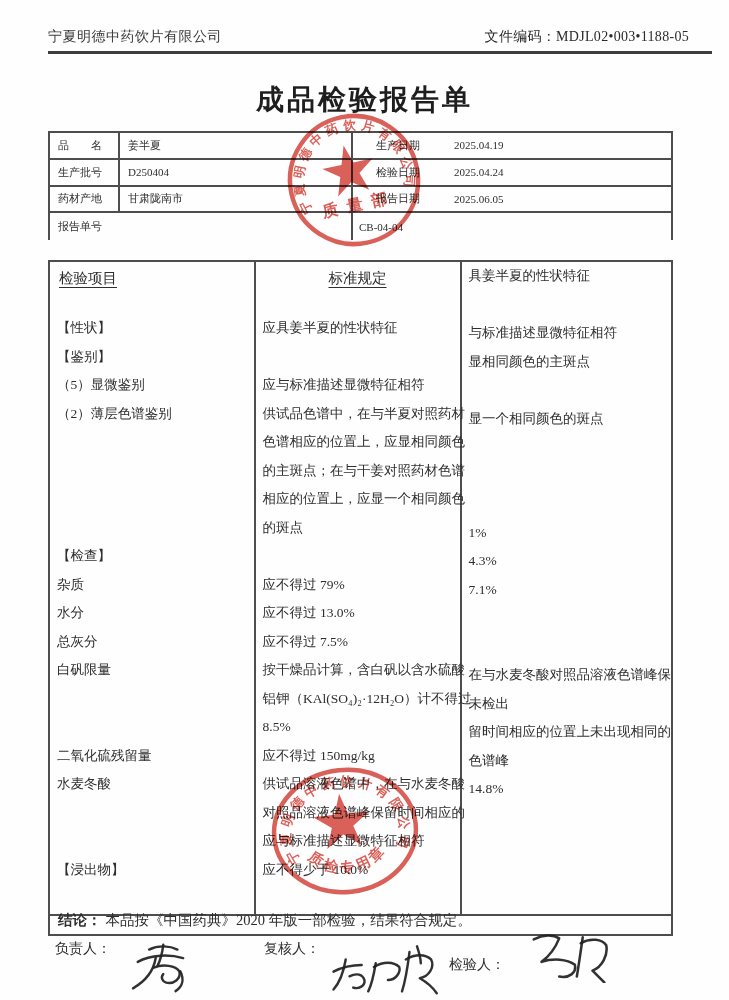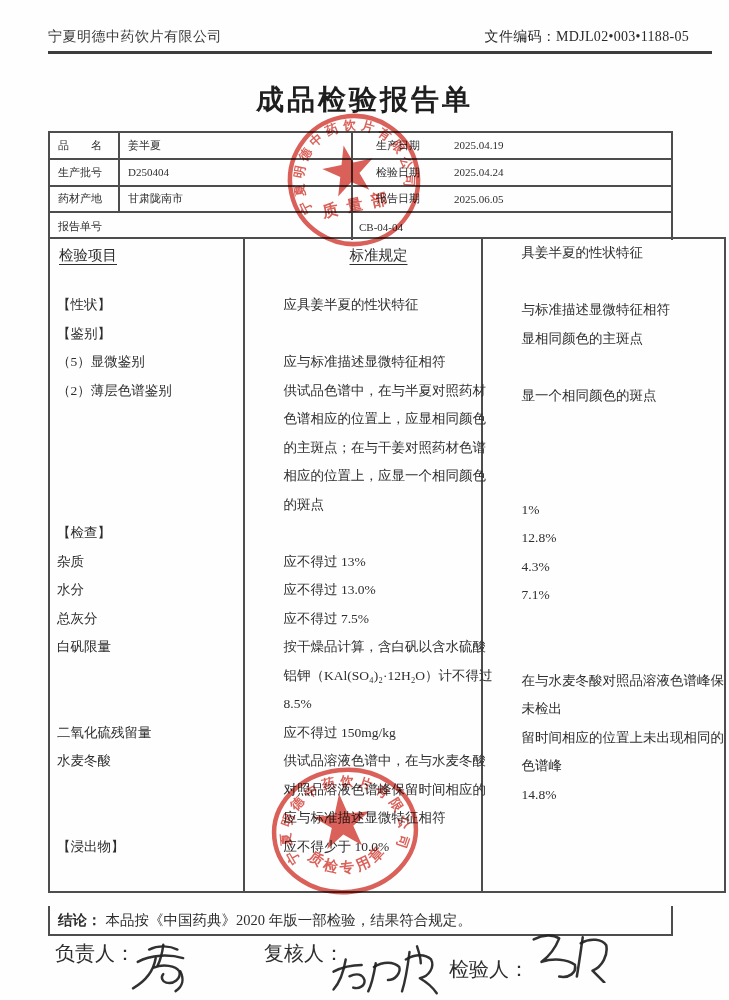--- a/index.html
+++ b/index.html
@@ -18,39 +18,39 @@
         grid-template-columns:70px 233px 1fr;grid-template-rows:repeat(4,1fr);font-size:11px;}
   .ic{display:flex;align-items:center;padding:0 8px;white-space:nowrap;box-sizing:border-box;}
   .bb{border-bottom:2px solid #4d4d4d;}
   .br{border-right:2px solid #4d4d4d;}
   .ic.lbl{padding-left:8px;}
   .il2{padding-left:15px;width:62px;}
   .iv2{margin-left:16px;}
   .rep-lbl{grid-column:1/3;}
   .rep-val{padding-left:6px;}
   
-  .mtable{position:absolute;left:48px;top:237px;width:678px;height:656px;box-sizing:border-box;
-          border:2px solid #4d4d4d;display:flex;gap:32px;}
+  .mtable{position:absolute;left:48px;top:260px;width:625px;height:656px;box-sizing:border-box;
+          border:2px solid #4d4d4d;display:flex;}
   .mcol{height:100%;box-sizing:border-box;}
   .c1{width:209px;border-right:2px solid #4d4d4d;}
   .c2{width:206px;border-right:2px solid #4d4d4d;}
   .c3{flex:1;}
   .mhead{height:52px;display:flex;align-items:flex-start;padding-top:7px;font-size:14.5px;box-sizing:border-box;}
   .c1 .mhead{padding-left:9px;}
   .c2 .mhead,.c3 .mhead{justify-content:center;}
   .mhead span{text-decoration:underline;text-underline-offset:4px;}
   .trow{height:28.5px;display:flex;align-items:center;padding-left:7px;font-size:13.5px;
         white-space:nowrap;overflow:visible;}
   
   .conclusion{position:absolute;left:48px;top:906px;width:625px;height:30px;box-sizing:border-box;
               border:2px solid #4d4d4d;border-top:none;display:flex;align-items:center;
               padding-left:8px;font-size:14.5px;white-space:nowrap;}
   .conclusion b{margin-right:4px;}
   
-  .signrow{position:absolute;left:48px;top:936px;width:660px;height:62px;font-size:20px;}
+  .signrow{position:absolute;left:48px;top:936px;width:660px;height:62px;font-size:14px;}
   .slabel{position:absolute;top:4px;white-space:nowrap;}
   .sl1{left:7px;} .sl2{left:216px;} .sl3{left:401px;margin-top:16px;}
   .sig{position:absolute;}
   .sig path{fill:none;stroke:#1f1f1f;stroke-width:2.6;stroke-linecap:round;stroke-linejoin:round;opacity:.92;}
   .sig1{left:72px;top:6px;} .sig2{left:278px;top:0px;} .sig3{left:472px;top:-8px;}
   
   .stamp{position:absolute;mix-blend-mode:multiply;opacity:.85;}
   .stampA{left:279px;top:105px;transform:rotate(-12deg);}
   .stampB{left:265px;top:760px;transform:rotate(-6deg);}
   .stamp text{font-family:"Liberation Serif","DejaVu Serif",serif;}
@@ -121,21 +121,21 @@
         </div>
       <div class="trow">应具姜半夏的性状特征</div>
       <div class="trow"></div>
       <div class="trow">应与标准描述显微特征相符</div>
       <div class="trow">供试品色谱中，在与半夏对照药材</div>
       <div class="trow">色谱相应的位置上，应显相同颜色</div>
       <div class="trow">的主斑点；在与干姜对照药材色谱</div>
       <div class="trow">相应的位置上，应显一个相同颜色</div>
       <div class="trow">的斑点</div>
       <div class="trow"></div>
-      <div class="trow">应不得过 13%</div>
+      <div class="trow">应不得过 79%</div>
       <div class="trow">应不得过 13.0%</div>
       <div class="trow">应不得过 7.5%</div>
       <div class="trow">按干燥品计算，含白矾以含水硫酸</div>
       <div class="trow">铝钾（KAl(SO₄)₂·12H₂O）计不得过</div>
       <div class="trow">8.5%</div>
       <div class="trow">应不得过 150mg/kg</div>
       <div class="trow">供试品溶液色谱中，在与水麦冬酸</div>
       <div class="trow">对照品溶液色谱峰保留时间相应的</div>
       <div class="trow">应与标准描述显微特征相符</div>
       <div class="trow">应不得少于 10.0%</div>
@@ -144,21 +144,20 @@
       <div class="trow">具姜半夏的性状特征</div>
       <div class="trow"></div>
       <div class="trow">与标准描述显微特征相符</div>
       <div class="trow">显相同颜色的主斑点</div>
       <div class="trow"></div>
       <div class="trow">显一个相同颜色的斑点</div>
       <div class="trow"></div>
       <div class="trow"></div>
       <div class="trow"></div>
       <div class="trow">1%</div>
-      <div class="trow">12.8%</div>
       <div class="trow">4.3%</div>
       <div class="trow">7.1%</div>
       <div class="trow"></div>
       <div class="trow"></div>
       <div class="trow">在与水麦冬酸对照品溶液色谱峰保</div>
       <div class="trow">未检出</div>
       <div class="trow">留时间相应的位置上未出现相同的</div>
       <div class="trow">色谱峰</div>
       <div class="trow">14.8%</div>
     </div>

